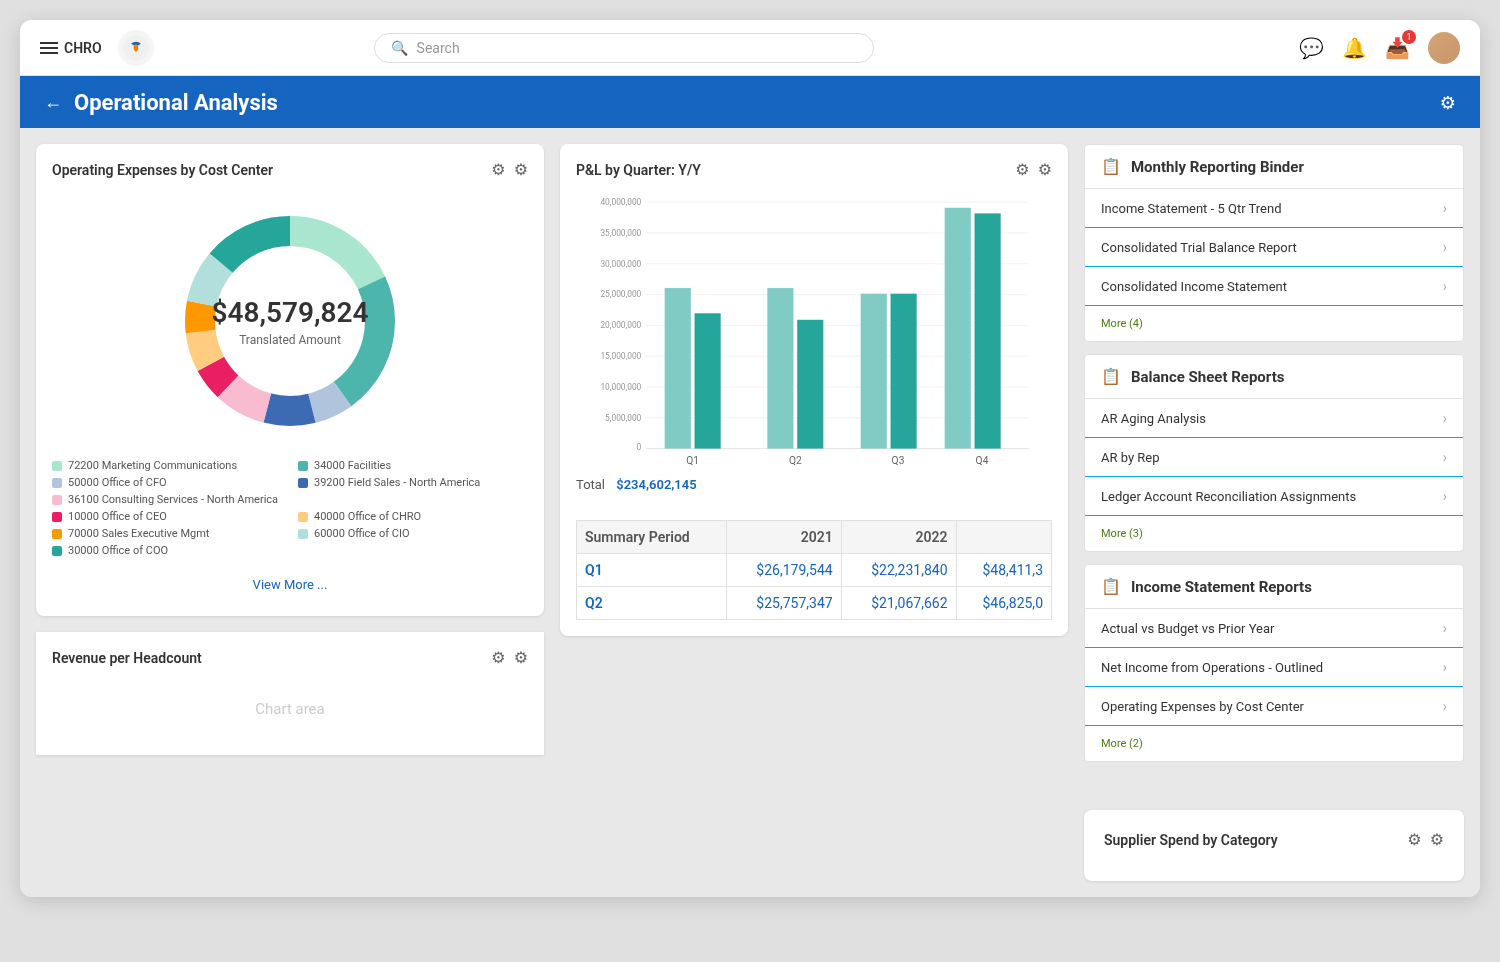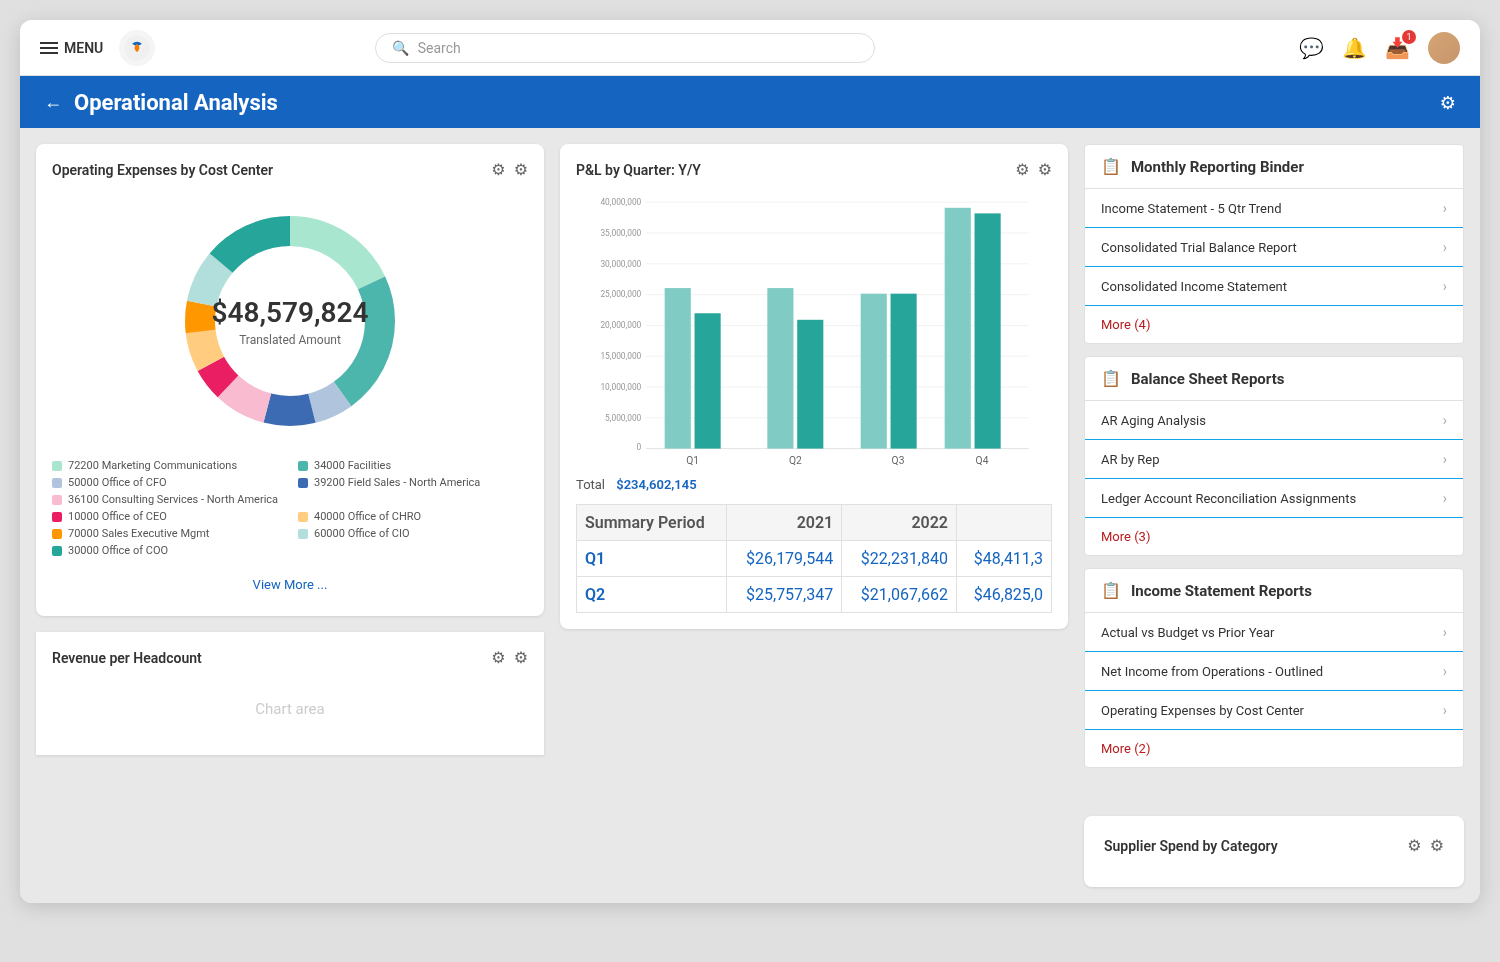--- a/index.html
+++ b/index.html
@@ -102,21 +102,21 @@
 
     .chart-legend { display: flex; gap: 20px; margin-top: 8px; font-size: 12px; color: #555; }
     .chart-legend-item { display: flex; align-items: center; gap: 6px; }
     .chart-legend-dot { width: 12px; height: 12px; border-radius: 2px; }
 
     .chart-total { margin-top: 6px; font-size: 13px; }
     .chart-total span:first-child { color: #555; }
     .chart-total span:last-child { color: #1565c0; font-weight: 600; margin-left: 8px; }
 
     
-    .summary-table { margin-top: 12px; width: 100%; border-collapse: collapse; font-size: 16px; }
+    .summary-table { margin-top: 28px; width: 100%; border-collapse: collapse; font-size: 14px; }
     .summary-table th { background: #f5f5f5; padding: 8px; text-align: right; color: #555; font-weight: 600; border: 1px solid #e0e0e0; }
     .summary-table th:first-child { text-align: left; }
     .summary-table td { padding: 8px; border: 1px solid #e0e0e0; text-align: right; }
     .summary-table td:first-child { text-align: left; color: #1565c0; font-weight: 600; cursor: pointer; }
     .summary-table td.amount { color: #1565c0; }
 
     
     .right-panel { display: flex; flex-direction: column; gap: 0; }
     .report-section { border: 1px solid #e0e0e0; border-radius: 4px; margin-bottom: 12px; background: #fff; }
     .report-section-header {
@@ -127,21 +127,21 @@
     }
     .report-section-icon { color: #555; font-size: 16px; }
     .report-item {
       display: flex; align-items: center; justify-content: space-between;
       padding: 11px 16px;
       border-bottom: 1px solid #0ea5e9;
       font-size: 13px; color: #333; cursor: pointer;
     }
     .report-item:last-child { border-bottom: none; }
     .report-item .chevron { color: #aaa; font-size: 14px; }
-    .report-item.more { color: #b91c1c; font-size: 13px; text-align: center; }
+    .report-item.more { color: #4d7c0f; font-size: 11px; text-align: center; }
 
     .supplier-card { background: #fff; border-radius: 8px; padding: 20px; box-shadow: 0 1px 3px rgba(0,0,0,0.1); margin-top: 36px; }
     .revenue-card { background: #fff; border-radius: 0; padding: 16px; box-shadow: 0 1px 3px rgba(0,0,0,0.1); }
 
     .outer-wrapper {
       background: #e0e0e0;
       padding: 20px;
       min-height: 962px;
     }
     .inner-card {
@@ -157,21 +157,21 @@
 <div class="outer-wrapper">
   <div class="inner-card">
 
     <nav class="top-nav">
       <div class="nav-menu">
         <div class="hamburger">
           <span></span>
             <span></span>
             <span></span>
         </div>
-        <span>MENU</span>
+        <span>CHRO</span>
       </div>
       <div class="nav-logo">
         <svg viewBox="0 0 40 40" fill="none" xmlns="http://www.w3.org/2000/svg">
           <circle cx="20" cy="20" r="18" fill="#f0f0f0"></circle>
           <path d="M13 14 Q20 8 27 14 Q20 20 13 14Z" fill="#1565c0"></path>
           <path d="M20 14 Q27 20 20 26 Q13 20 20 14Z" fill="#f57c00"></path>
         </svg>
       </div>
       <div class="search-bar">
         <span>🔍</span>

